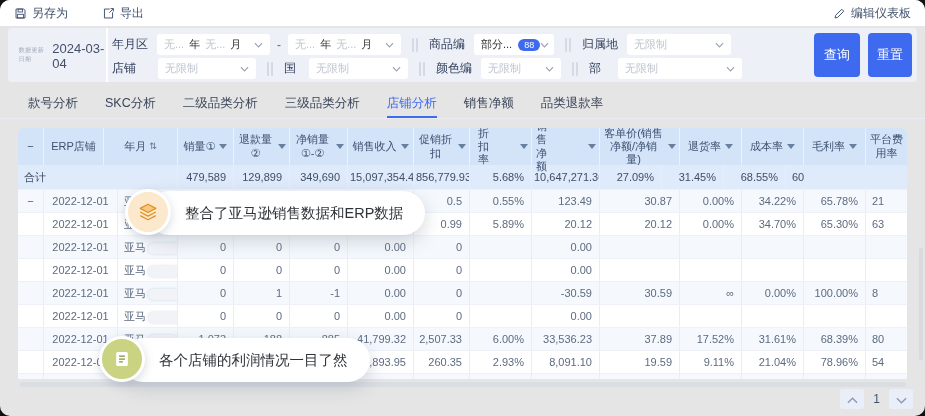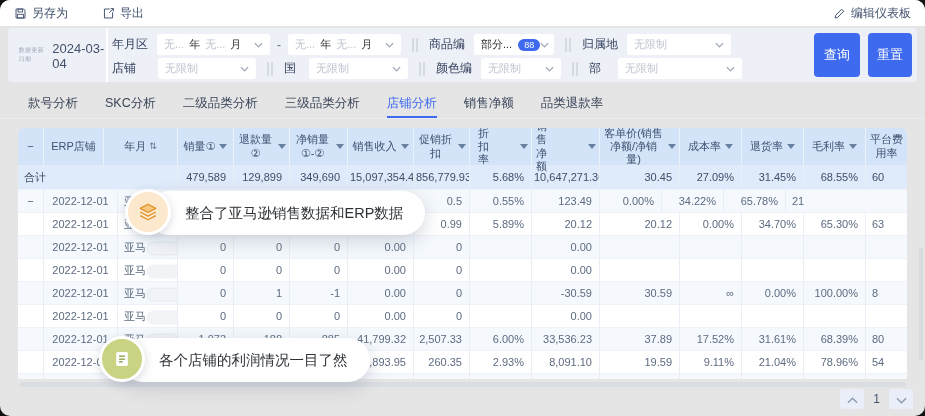--- a/index.html
+++ b/index.html
@@ -296,62 +296,62 @@
         </div>
         <div class="th" style="width: 68px; gap: 36px;">
           <span class="lbl">销售净额</span>
           <span class="tri"></span>
         </div>
         <div class="th" style="width: 80px;">
           <span class="lbl">客单价(销售净额/净销量)</span>
           <span class="tri"></span>
         </div>
         <div class="th" style="width: 62px;">
+          <span class="lbl">退货率</span>
+          <span class="tri"></span>
+        </div>
+        <div class="th" style="width: 62px;">
           <span class="lbl">成本率</span>
-          <span class="tri"></span>
-        </div>
-        <div class="th" style="width: 62px;">
-          <span class="lbl">退货率</span>
           <span class="tri"></span>
         </div>
         <div class="th" style="width: 62px;">
           <span class="lbl">毛利率</span>
           <span class="tri"></span>
         </div>
         <div class="th" style="width: 41px;">
           <span class="lbl">平台费用率</span>
         </div>
       </div>
     <div id="tbody">
         <div class="trow total">
           <div class="td left" style="width: 160px;">合计</div>
           <div class="td num" style="width: 56px;">479,589</div>
           <div class="td num" style="width: 56px;">129,899</div>
           <div class="td num" style="width: 58px;">349,690</div>
           <div class="td num" style="width: 66px;">15,097,354.42</div>
           <div class="td num" style="width: 56px;">856,779.93</div>
           <div class="td num" style="width: 62px;">5.68%</div>
           <div class="td num" style="width: 68px;">10,647,271.30</div>
-          <div class="td num" style="width: 80px;">30.45</div>
           <div class="td num" style="width: 62px;">27.09%</div>
           <div class="td num" style="width: 62px;">31.45%</div>
           <div class="td num" style="width: 62px;">68.55%</div>
           <div class="td left" style="width: 41px;">60</div>
         </div>
         <div class="trow alt">
           <div class="td exp" style="width: 26px;">−</div>
           <div class="td date" style="width: 74px;">2022-12-01</div>
           <div class="td left" style="width: 60px;"><span>亚马</span><span class="pill" style="width: 30px;"></span></div>
           <div class="td num" style="width: 56px;"></div>
           <div class="td num" style="width: 56px;"></div>
           <div class="td num" style="width: 58px;"></div>
           <div class="td num" style="width: 66px;"></div>
           <div class="td num" style="width: 56px;">0.5</div>
           <div class="td num" style="width: 62px;">0.55%</div>
           <div class="td num" style="width: 68px;">123.49</div>
+          <div class="td num" style="width: 80px;">30.87</div>
           <div class="td num" style="width: 62px;">0.00%</div>
           <div class="td num" style="width: 62px;">34.22%</div>
           <div class="td num" style="width: 62px;">65.78%</div>
           <div class="td left" style="width: 41px;">21</div>
         </div>
         <div class="trow">
           <div class="td exp" style="width: 26px;"></div>
           <div class="td date" style="width: 74px;">2022-12-01</div>
           <div class="td left" style="width: 60px;"><span>亚马</span><span class="pill" style="width: 26px;"></span></div>
           <div class="td num" style="width: 56px;"></div>

